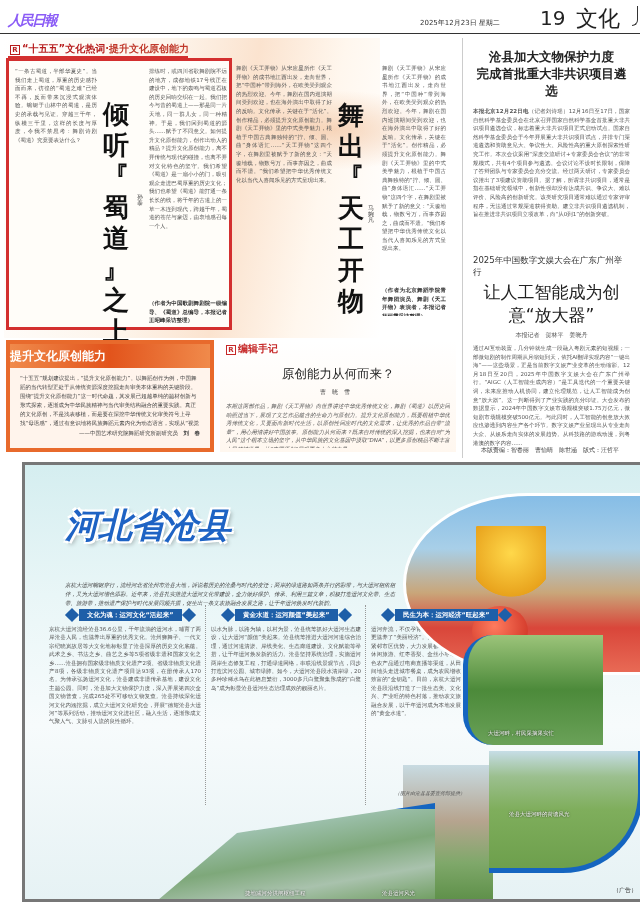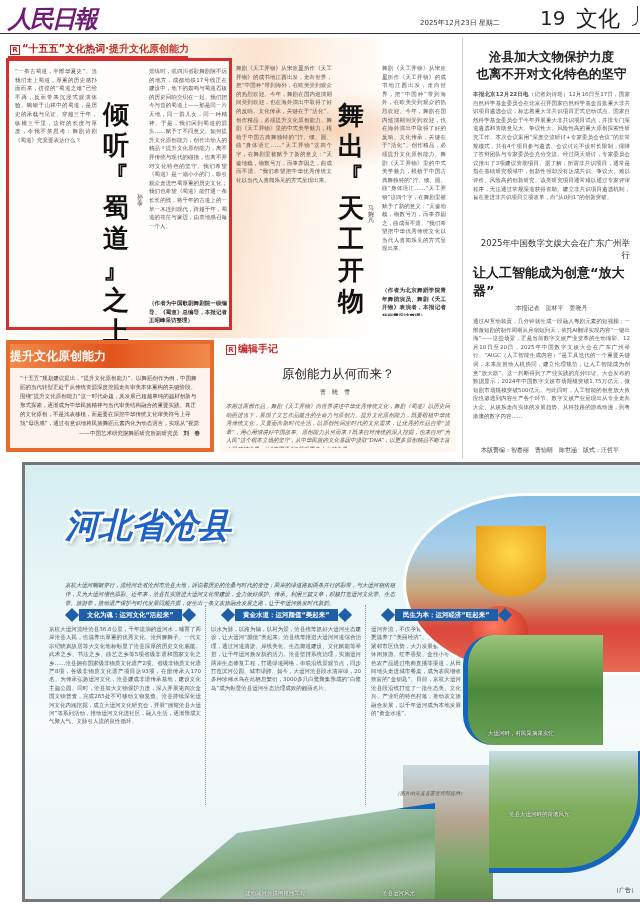--- a/index.html
+++ b/index.html
@@ -1,18 +1,18 @@
 <!DOCTYPE html>
 <html><head>
 <meta charset="utf-8">
 <style>
 *{box-sizing:border-box;margin:0;padding:0}
 body{width:640px;height:905px;background:#fff;font-family:"DejaVu Sans",sans-serif;color:#222;overflow:hidden;position:relative}
 .masthead{position:absolute;left:0;top:0;width:640px;height:34px;border-bottom:1.5px solid #333}
-.logo{position:absolute;left:8px;top:3px;font-family:"DejaVu Serif",serif;font-size:24px;font-style:italic;font-weight:bold;color:#701a75;letter-spacing:-2px}
+.logo{position:absolute;left:8px;top:12px;font-family:"DejaVu Serif",serif;font-size:14px;font-style:italic;font-weight:bold;color:#8b5cf6;letter-spacing:-2px}
 .dateline{position:absolute;left:420px;top:18px;font-size:7px;color:#333}
 .pagenum{position:absolute;left:540px;top:6px;font-size:20px;color:#222}
 .section{position:absolute;left:576px;top:4px;font-size:22px;color:#222}
 .sec-bracket{position:absolute;right:2px;top:6px;width:6px;height:20px;border-right:1.5px solid #333;border-bottom:1.5px solid #333;border-radius:0 0 6px 0}
 
 .topleft{position:absolute;left:4px;top:38px;width:376px;height:300px;background:linear-gradient(100deg,#fff 0%,#fdf4ea 40%,#fbe3cf 60%,#fff7ee 80%,#fff 100%)}
 .kicker{position:absolute;left:10px;top:42px;font-size:10px;font-weight:bold;color:#b71c1c}
 .kicker .r-mark{display:inline-block;width:10px;height:10px;border:1.5px solid #b71c1c;font-size:7px;line-height:8px;text-align:center;margin-right:2px}
 .kicker .sub{color:#c0392b;font-weight:bold}
 .kicker-line{position:absolute;left:8px;top:56px;width:180px;height:3px;background:#d32f2f}
@@ -20,22 +20,22 @@
 .redbox{position:absolute;left:6px;top:58px;width:226px;height:272px;border:3px solid #d32f2f;background:#fffdf9}
 .bodytext{font-size:5.5px;line-height:8.6px;color:#555;text-align:justify;overflow:hidden}
 .vhead{position:absolute;font-weight:900;font-size:26px;line-height:31px;color:#111;width:30px;text-align:center}
 .byline-v{position:absolute;font-size:6px;color:#444;writing-mode:vertical-rl}
 
 .art2{position:absolute;left:236px;top:64px;width:210px;height:270px}
 .wave{position:absolute;left:220px;top:90px;width:230px;height:80px;background:radial-gradient(ellipse at 50% 50%,rgba(236,170,120,.45),rgba(255,255,255,0) 70%)}
 
 .rightcol{position:absolute;left:462px;top:38px;width:176px;height:420px;border-left:1px solid #ccc}
 .rhead{text-align:center;font-size:12.5px;font-weight:bold;color:#222;line-height:17px;font-family:"DejaVu Sans",sans-serif}
-.rsub{text-align:right;font-size:8.5px;color:#333;margin-top:6px}
-.rhead2{font-size:13px;font-weight:bold;color:#222;margin-top:2px}
+.rsub{text-align:left;font-size:8.5px;color:#333;margin-top:6px}
+.rhead2{text-align:center;font-size:17px;font-weight:normal;color:#222;margin-top:2px}
 .rbyline{text-align:center;font-size:6px;color:#555;margin:4px 0}
 .editors{position:absolute;left:462px;top:446px;width:176px;text-align:center;font-size:6px;color:#444}
 
 .orangebox{position:absolute;left:6px;top:340px;width:208px;height:112px;background:#fff4ec;border:4px solid #e86a2c}
 .orangebox .title-bar{height:24px;background:linear-gradient(90deg,#f08a4b,#e2541c,#f08a4b);color:#fff;font-weight:bold;font-size:12px;line-height:24px}
 .orangebox .quote{padding:6px 10px 0;font-size:5.5px;line-height:9px;color:#444}
 .orangebox .sig{text-align:right;padding:4px 10px;font-size:5.5px;color:#444}
 
 .editorial{position:absolute;left:220px;top:340px;width:236px;height:112px;background:linear-gradient(180deg,#fff,#fff7ef)}
 .ed-kicker{position:absolute;left:6px;top:2px;font-size:10px;font-weight:bold;color:#c62828}
@@ -126,21 +126,21 @@
   </div>
   <div class="bodytext" style="position:absolute;left:146px;top:222px;width:64px;height:30px;font-weight:bold;color:#333">
     <span>（作者为北京舞蹈学院青年舞团演员、舞剧《天工开物》表演者，本报记者</span><span>杨丽霞</span><span>采访整理）</span>
   </div>
 </div>
 
 <div class="rightcol">
   <div style="padding:10px 8px 0 10px">
     <div class="rhead">
       <div>沧县加大文物保护力度</div>
-      <div>也离不开对文化特色的坚守</div>
+      <div>完成首批重大非共识项目遴选</div>
     </div>
     <div class="bodytext" style="height:136px;margin-top:8px">
       <b>本报北京12月22日电</b><span>（记者刘诗瑶）12月16日至17日，国家自然科学基金委员会在北京召开国家自然科学基金首批重大非共识项目遴选会议，标志着重大非共识项目正式启动试点。国家自然科学基金委员会于今年开展重大非共识项目试点，并排专门渠道遴选和资助意见大、争议性大、风险性高的重大原创探索性研究工作。本次会议采用“深度交流研讨+专家委员会合议”的非常规模式，共有4个项目参与遴选。会议讨论不设时长限制，保障了答辩团队与专家委员会充分交流。经过两天研讨，专家委员会议推出了3项建议资助项目。据了解，所谓非共识项目，通常是指在基础研究领域中，创新性强却没有达成共识、争议大、难以评价、风险高的创新研究。该类研究项目通常难以通过专家评审程序，无法通过常规渠道获得资助。建立非共识项目遴选机制，旨在推进非共识项目立项改革，向“从0到1”的创新突破。</span>
     </div>
   </div>
   <div style="padding:6px 8px 0 10px">
     <div class="rsub">2025年中国数字文娱大会在广东广州举行</div>
     <div class="rhead2">让人工智能成为创意“放大器”</div>
     <div class="rbyline">本报记者　贺林平　姜晓丹</div>
     <div class="bodytext" style="height:160px">

